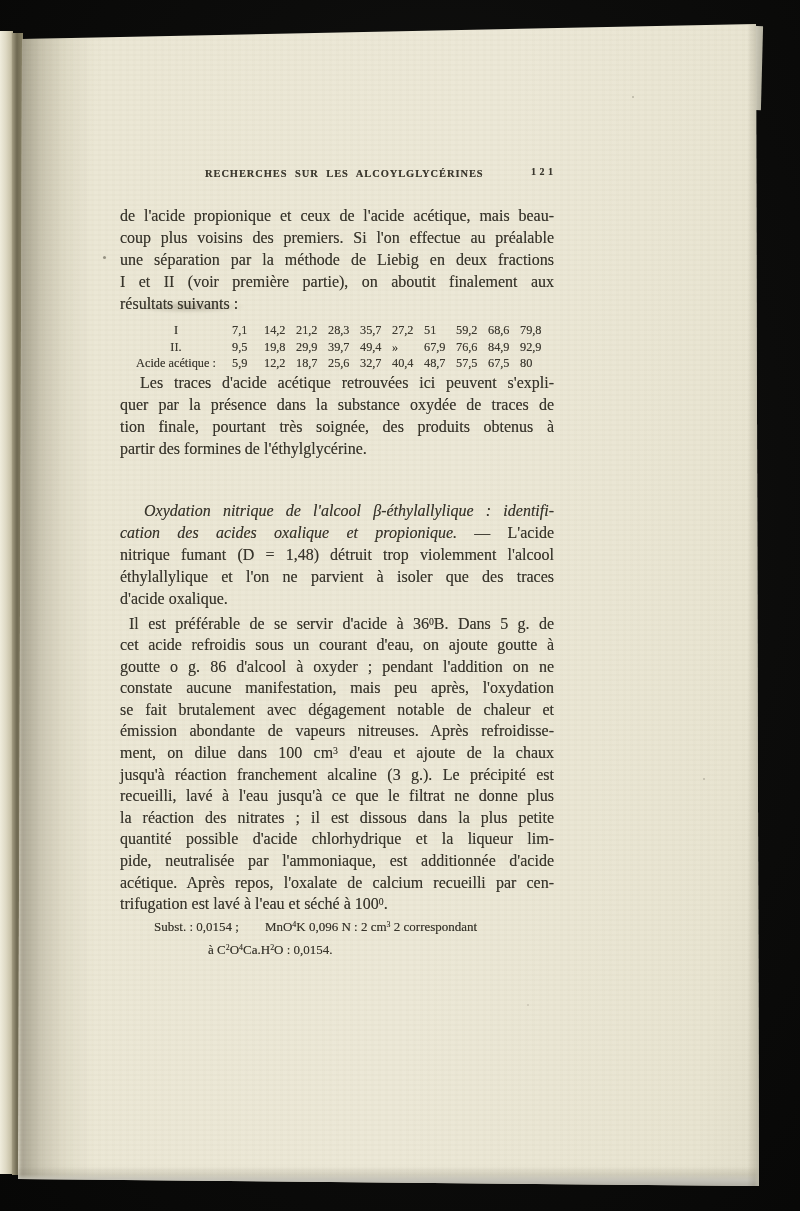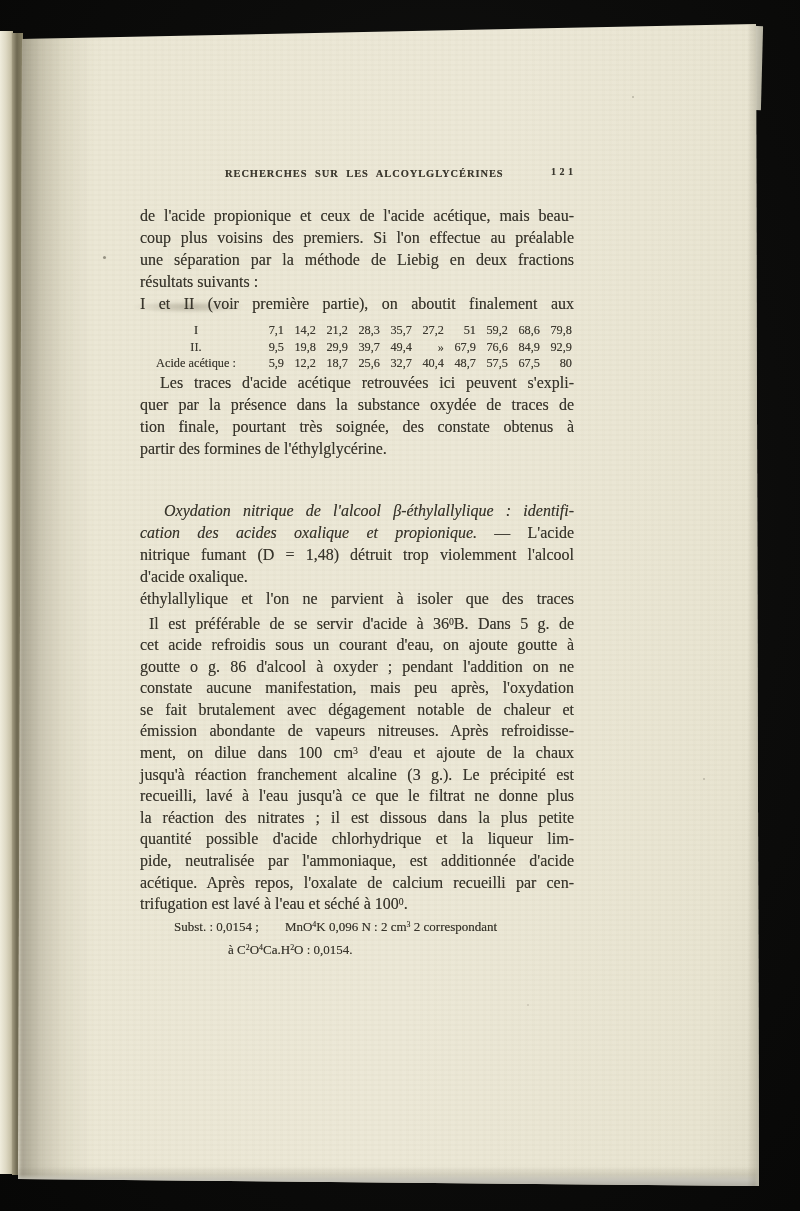--- a/index.html
+++ b/index.html
@@ -28,38 +28,38 @@
   .right-edge{position:absolute;left:747px;top:22px;width:13px;height:1166px;
     background:linear-gradient(90deg,rgba(0,0,0,0) 0%,rgba(120,115,95,.22) 55%,#bcb9a9 100%);}
   .smudge{position:absolute;left:133px;top:301px;width:112px;height:12px;
     background:radial-gradient(ellipse at 50% 50%, rgba(115,108,88,.38), rgba(115,108,88,0) 72%);filter:blur(1px);}
   .speck{position:absolute;border-radius:50%;background:rgba(66,62,50,.5);}
   .speck.s1{left:103px;top:256px;width:3px;height:3px;}
   .speck.s2{left:632px;top:96px;width:2px;height:2px;opacity:.6;}
   .speck.s3{left:703px;top:778px;width:2px;height:2px;opacity:.55;}
   .speck.s4{left:527px;top:1004px;width:2px;height:2px;opacity:.35;}
   
-  .textcol{position:absolute;left:140px;top:0;width:434px;color:#38352c;
+  .textcol{position:absolute;left:120px;top:0;width:434px;color:#38352c;
     font-size:16px;line-height:22px;text-shadow:0 0 .5px rgba(56,53,44,.55);}
   .pghead{position:relative;height:16px;margin-top:163px;}
   .pghead .title{position:absolute;left:85px;top:0;font-size:10.5px;font-weight:700;
     letter-spacing:.9px;word-spacing:4px;white-space:nowrap;color:#3b382e;}
   .pghead .pnum{position:absolute;left:411px;top:-2px;font-size:10px;font-weight:700;
     letter-spacing:3.5px;color:#3b382e;}
   .para{margin:0;}
   .line{text-align:justify;text-align-last:justify;white-space:normal;}
   .line.last{text-align-last:left;}
   .it{font-style:italic;}
   sup{font-size:61%;line-height:0;vertical-align:.45em;}
   .gap{display:inline-block;}
   .paras-top .para-0{margin-top:26px;}
   .table-block{margin-top:7px;font-size:12.3px;color:#3c3930;}
   .trow{display:flex;height:16.5px;line-height:16.5px;align-items:baseline;}
   .tlabel{width:112px;text-align:center;flex:none;}
-  .tcell{width:32px;text-align:right;flex:none;}
+  .tcell{width:32px;text-align:left;flex:none;}
   .paras-bottom .para-1{}
   .paras-bottom .para-2{margin-top:6px;}
   .paras-bottom .para-3{margin-top:3px;line-height:21.6px;}
   .paras-bottom .para-1 .line:first-child{padding-left:20px;}
   .paras-bottom .para-2 .line:first-child{padding-left:24px;margin-top:40px;}
   .paras-bottom .para-3 .line:first-child{padding-left:9px;}
   .subst{font-size:13px;line-height:23px;}
   .sline{text-align:left;text-align-last:left;}
   .sline1{margin-left:34px;}
   .sline2{margin-left:88px;}
@@ -87,22 +87,22 @@
       <div class="pghead">
         <span class="title">RECHERCHES SUR LES ALCOYLGLYCÉRINES</span>
         <span class="pnum">121</span>
       </div>
 
       <div class="paras-top">
           <div class="para para-0">
             <div class="line"><span>de l'acide propionique et ceux de l'acide acétique, mais beau-</span></div>
             <div class="line"><span>coup plus voisins des premiers. Si l'on effectue au préalable</span></div>
             <div class="line"><span>une séparation par la méthode de Liebig en deux fractions</span></div>
+            <div class="line"><span>I et II (voir première partie), on aboutit finalement aux</span></div>
             <div class="line last"><span>résultats suivants :</span></div>
-            <div class="line"><span>I et II (voir première partie), on aboutit finalement aux</span></div>
           </div>
         </div>
 
       <div class="table-block">
           <div class="trow">
             <span class="tlabel">I</span>
             <span class="tcell">7,1</span>
             <span class="tcell">14,2</span>
             <span class="tcell">21,2</span>
             <span class="tcell">28,3</span>
@@ -138,29 +138,29 @@
             <span class="tcell">57,5</span>
             <span class="tcell">67,5</span>
             <span class="tcell">80</span>
           </div>
         </div>
 
       <div class="paras-bottom">
           <div class="para para-1">
             <div class="line"><span>Les traces d'acide acétique retrouvées ici peuvent s'expli-</span></div>
             <div class="line"><span>quer par la présence dans la substance oxydée de traces de</span></div>
-            <div class="line"><span>tion finale, pourtant très soignée, des constate obtenus à</span></div>
+            <div class="line"><span>tion finale, pourtant très soignée, des produits obtenus à</span></div>
             <div class="line last"><span>partir des formines de l'éthylglycérine.</span></div>
           </div>
           <div class="para para-2">
             <div class="line"><span class="it">Oxydation nitrique de l'alcool β-éthylallylique : identifi-</span></div>
             <div class="line"><span class="it">cation des acides oxalique et propionique.</span><span> — L'acide</span></div>
             <div class="line"><span>nitrique fumant (D = 1,48) détruit trop violemment l'alcool</span></div>
+            <div class="line"><span>éthylallylique et l'on ne parvient à isoler que des traces</span></div>
             <div class="line last"><span>d'acide oxalique.</span></div>
-            <div class="line"><span>éthylallylique et l'on ne parvient à isoler que des traces</span></div>
           </div>
           <div class="para para-3">
             <div class="line"><span>Il est préférable de se servir d'acide à 36</span><sup>0</sup><span>B. Dans 5 g. de</span></div>
             <div class="line"><span>cet acide refroidis sous un courant d'eau, on ajoute goutte à</span></div>
             <div class="line"><span>goutte o g. 86 d'alcool à oxyder ; pendant l'addition on ne</span></div>
             <div class="line"><span>constate aucune manifestation, mais peu après, l'oxydation</span></div>
             <div class="line"><span>se fait brutalement avec dégagement notable de chaleur et</span></div>
             <div class="line"><span>émission abondante de vapeurs nitreuses. Après refroidisse-</span></div>
             <div class="line"><span>ment, on dilue dans 100 cm</span><sup>3</sup><span> d'eau et ajoute de la chaux</span></div>
             <div class="line"><span>jusqu'à réaction franchement alcaline (3 g.). Le précipité est</span></div>

